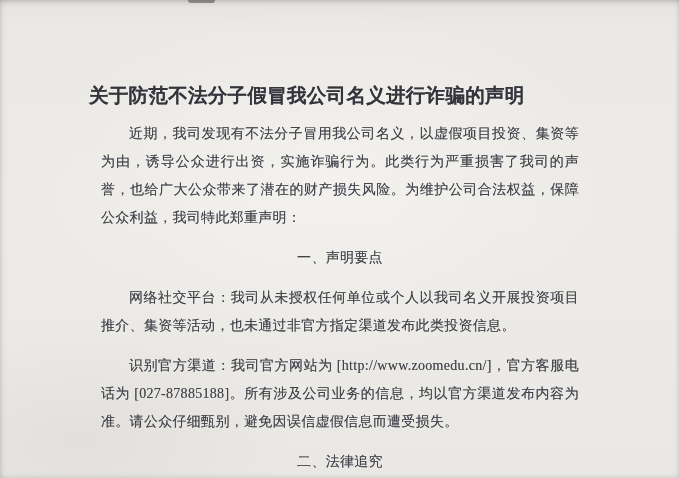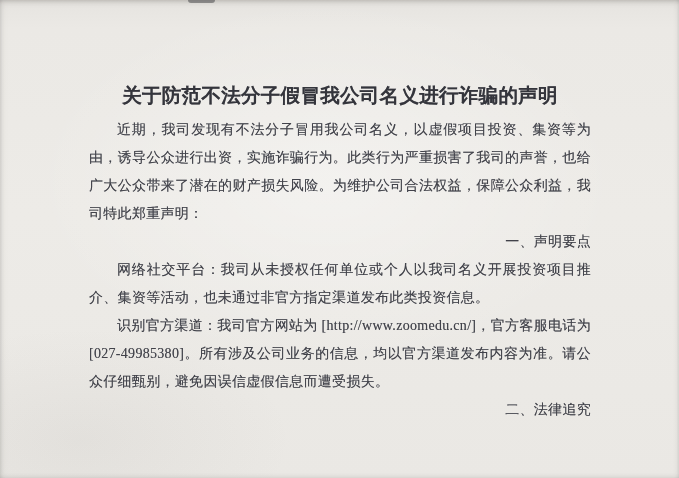--- a/index.html
+++ b/index.html
@@ -34,50 +34,50 @@
   .doc {
     position: absolute;
     top: 84px; left: 89px;
     width: 502px;
   }
   .title {
     margin: 0 0 8px 0;
     font-size: 19.5px;
     font-weight: bold;
     line-height: 24px;
-    text-align: center;
+    text-align: left;
     color: #34353c;
     letter-spacing: 0.3px;
     text-shadow: 0 0 0.5px rgba(52,53,60,0.55);
   }
   .para {
-    margin: 0;
+    margin: 12px;
     font-size: 14px;
     line-height: 28px;
     color: #41424a;
     text-align: justify;
     letter-spacing: 0.3px;
     text-shadow: 0 0 0.4px rgba(62,63,72,0.5);
   }
   .para.indent { text-indent: 2em; }
-  .para.heading { text-align: right; }
+  .para.heading { text-align: center; }
 </style>
 </head>
 <body>
 
 <div class="page">
   <div class="scan-smudge"></div>
 
   <div class="doc">
     <h1 class="title">关于防范不法分子假冒我公司名义进行诈骗的声明</h1>
 
     <p class="para indent">近期，我司发现有不法分子冒用我公司名义，以虚假项目投资、集资等为由，诱导公众进行出资，实施诈骗行为。此类行为严重损害了我司的声誉，也给广大公众带来了潜在的财产损失风险。为维护公司合法权益，保障公众利益，我司特此郑重声明：</p>
 
     <p class="para heading">一、声明要点</p>
 
     <p class="para indent">网络社交平台：我司从未授权任何单位或个人以我司名义开展投资项目推介、集资等活动，也未通过非官方指定渠道发布此类投资信息。</p>
 
 
-    <p class="para indent">识别官方渠道：我司官方网站为 [http://www.zoomedu.cn/]，官方客服电话为 [027-49985380]。所有涉及公司业务的信息，均以官方渠道发布内容为准。请公众仔细甄别，避免因误信虚假信息而遭受损失。</p>
+    <p class="para indent">识别官方渠道：我司官方网站为 [http://www.zoomedu.cn/]，官方客服电话为 [027-87885188]。所有涉及公司业务的信息，均以官方渠道发布内容为准。请公众仔细甄别，避免因误信虚假信息而遭受损失。</p>
 
     <p class="para heading">二、法律追究</p>
   </div>
 </div>
 
 </body></html>

